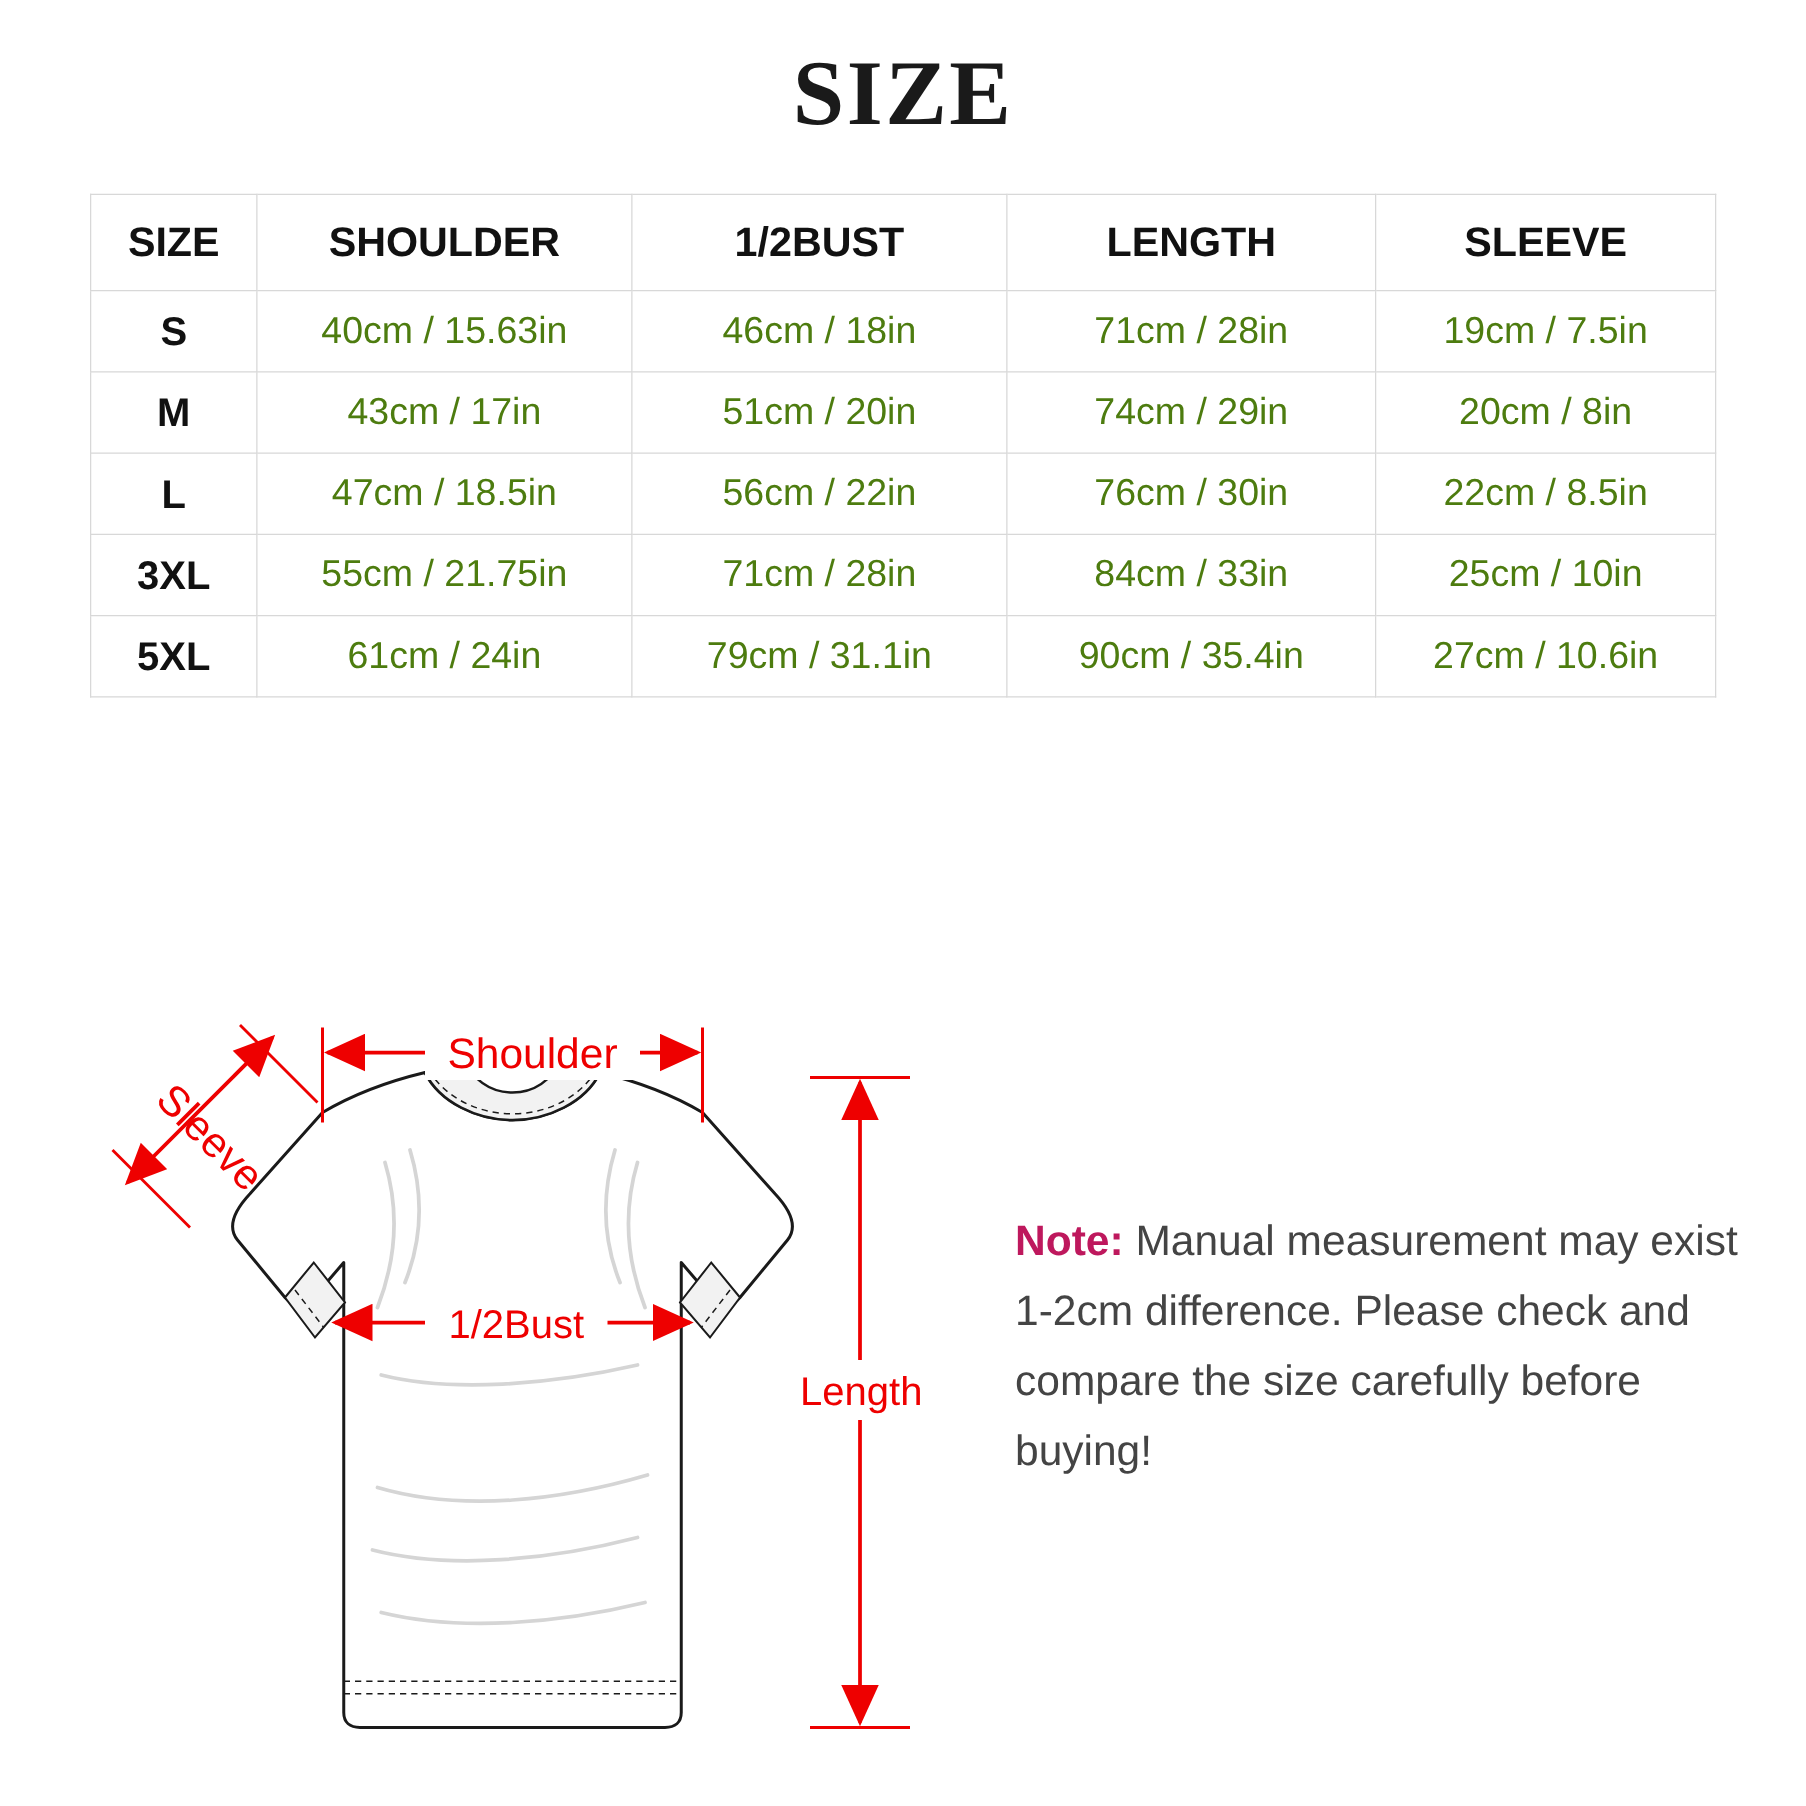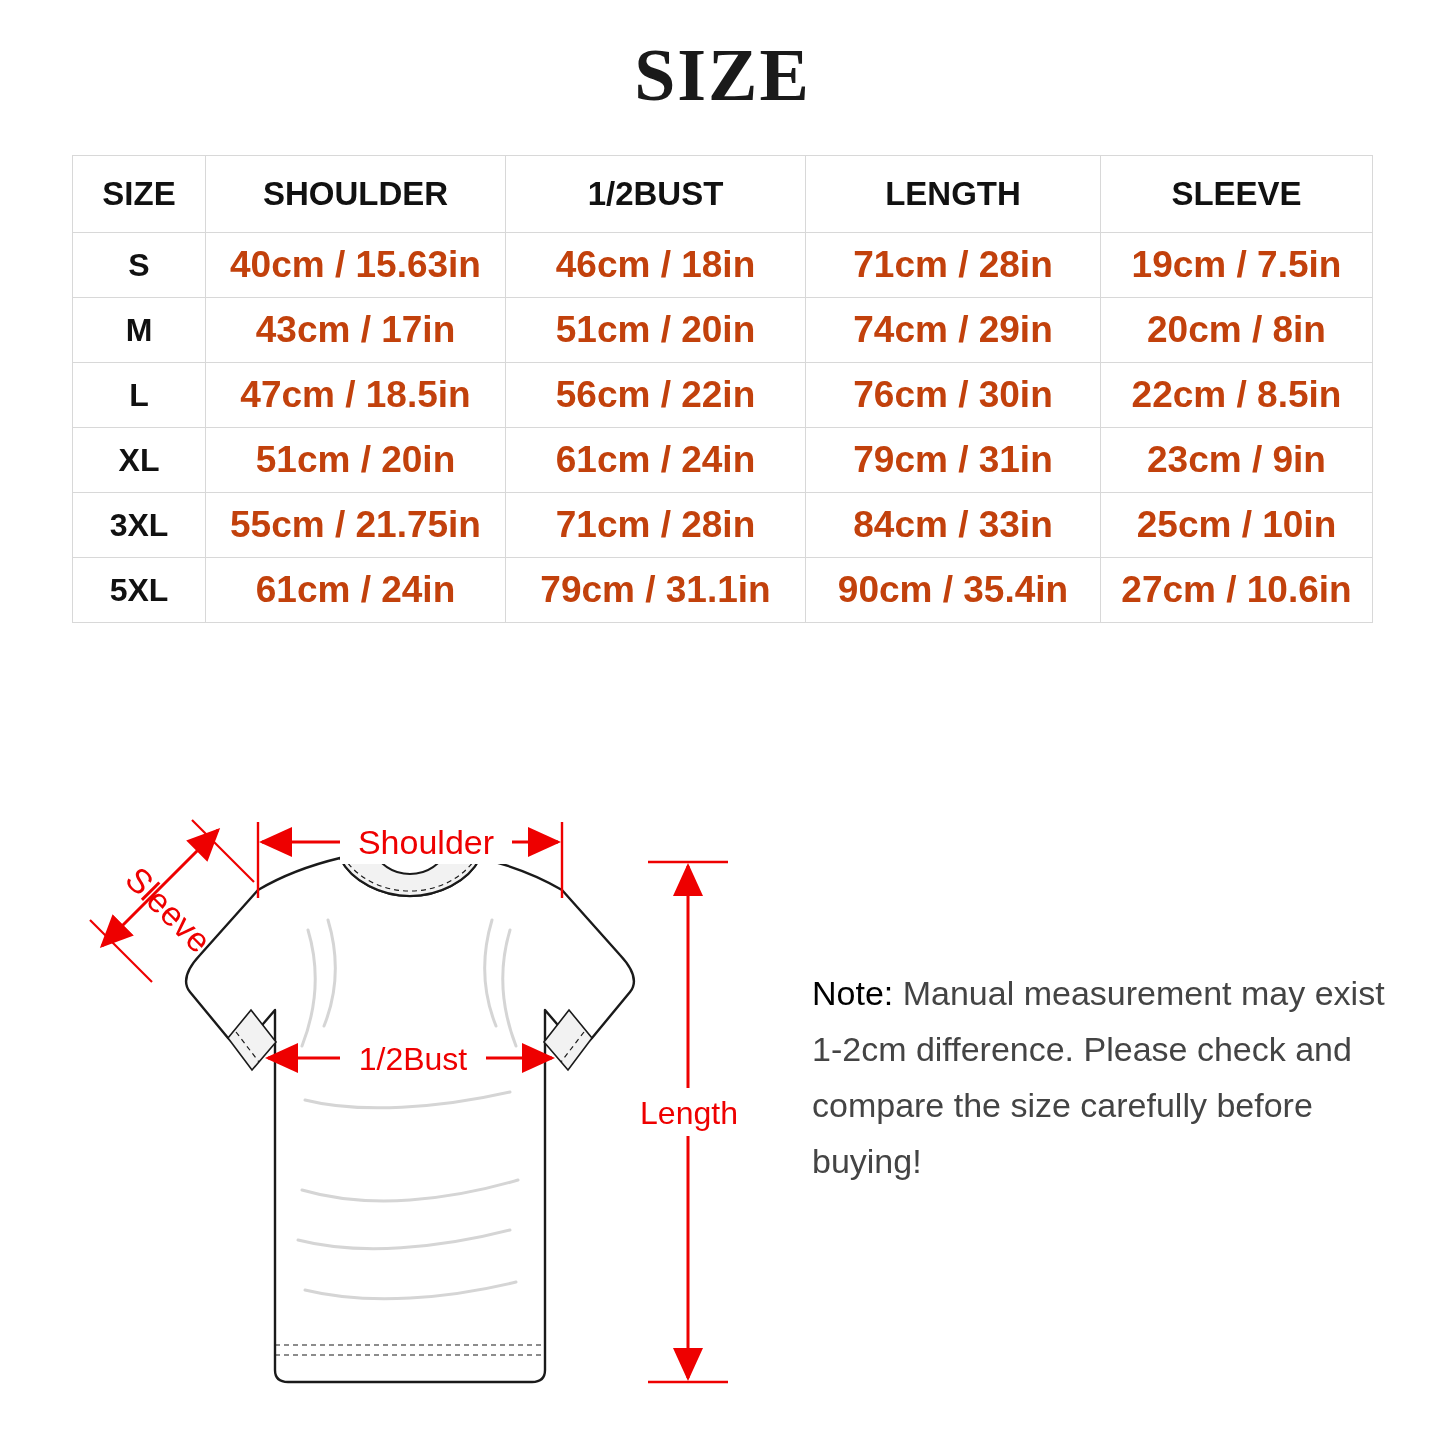--- a/index.html
+++ b/index.html
@@ -46,23 +46,23 @@
     padding: 0;
     height: 64px;
   }
   #size-table thead th {
     font-size: 33px;
     font-weight: 700;
     color: #111111;
     height: 76px;
   }
   #size-table tbody td {
-    font-size: 37px;
-    color: #c2410c;
-    font-weight: 700;
+    font-size: 30px;
+    color: #4d7c0f;
+    font-weight: 400;
   }
   #size-table tbody td.size-col {
     font-size: 32px;
     font-weight: 700;
     color: #111111;
   }
   col.c0 { width: 133px; }
   col.c1 { width: 300px; }
   col.c2 { width: 300px; }
   col.c3 { width: 295px; }
@@ -82,22 +82,22 @@
   #note {
     position: absolute;
     top: 965px;
     left: 812px;
     width: 580px;
     font-size: 34px;
     line-height: 1.65;
     color: #444444;
   }
   #note .note-label {
-    font-weight: 400;
-    color: #000000;
+    font-weight: 700;
+    color: #be185d;
     text-align: center;
   }
 </style>
 </head>
 <body>
 
 <div id="title">SIZE</div>
 
 <table id="size-table">
   <colgroup>
@@ -130,27 +130,20 @@
       <td>51cm / 20in</td>
       <td>74cm / 29in</td>
       <td>20cm / 8in</td>
     </tr>
     <tr>
       <td class="size-col">L</td>
       <td>47cm / 18.5in</td>
       <td>56cm / 22in</td>
       <td>76cm / 30in</td>
       <td>22cm / 8.5in</td>
-    </tr>
-    <tr>
-      <td class="size-col">XL</td>
-      <td>51cm / 20in</td>
-      <td>61cm / 24in</td>
-      <td>79cm / 31in</td>
-      <td>23cm / 9in</td>
     </tr>
     <tr>
       <td class="size-col">3XL</td>
       <td>55cm / 21.75in</td>
       <td>71cm / 28in</td>
       <td>84cm / 33in</td>
       <td>25cm / 10in</td>
     </tr>
     <tr>
       <td class="size-col">5XL</td>

